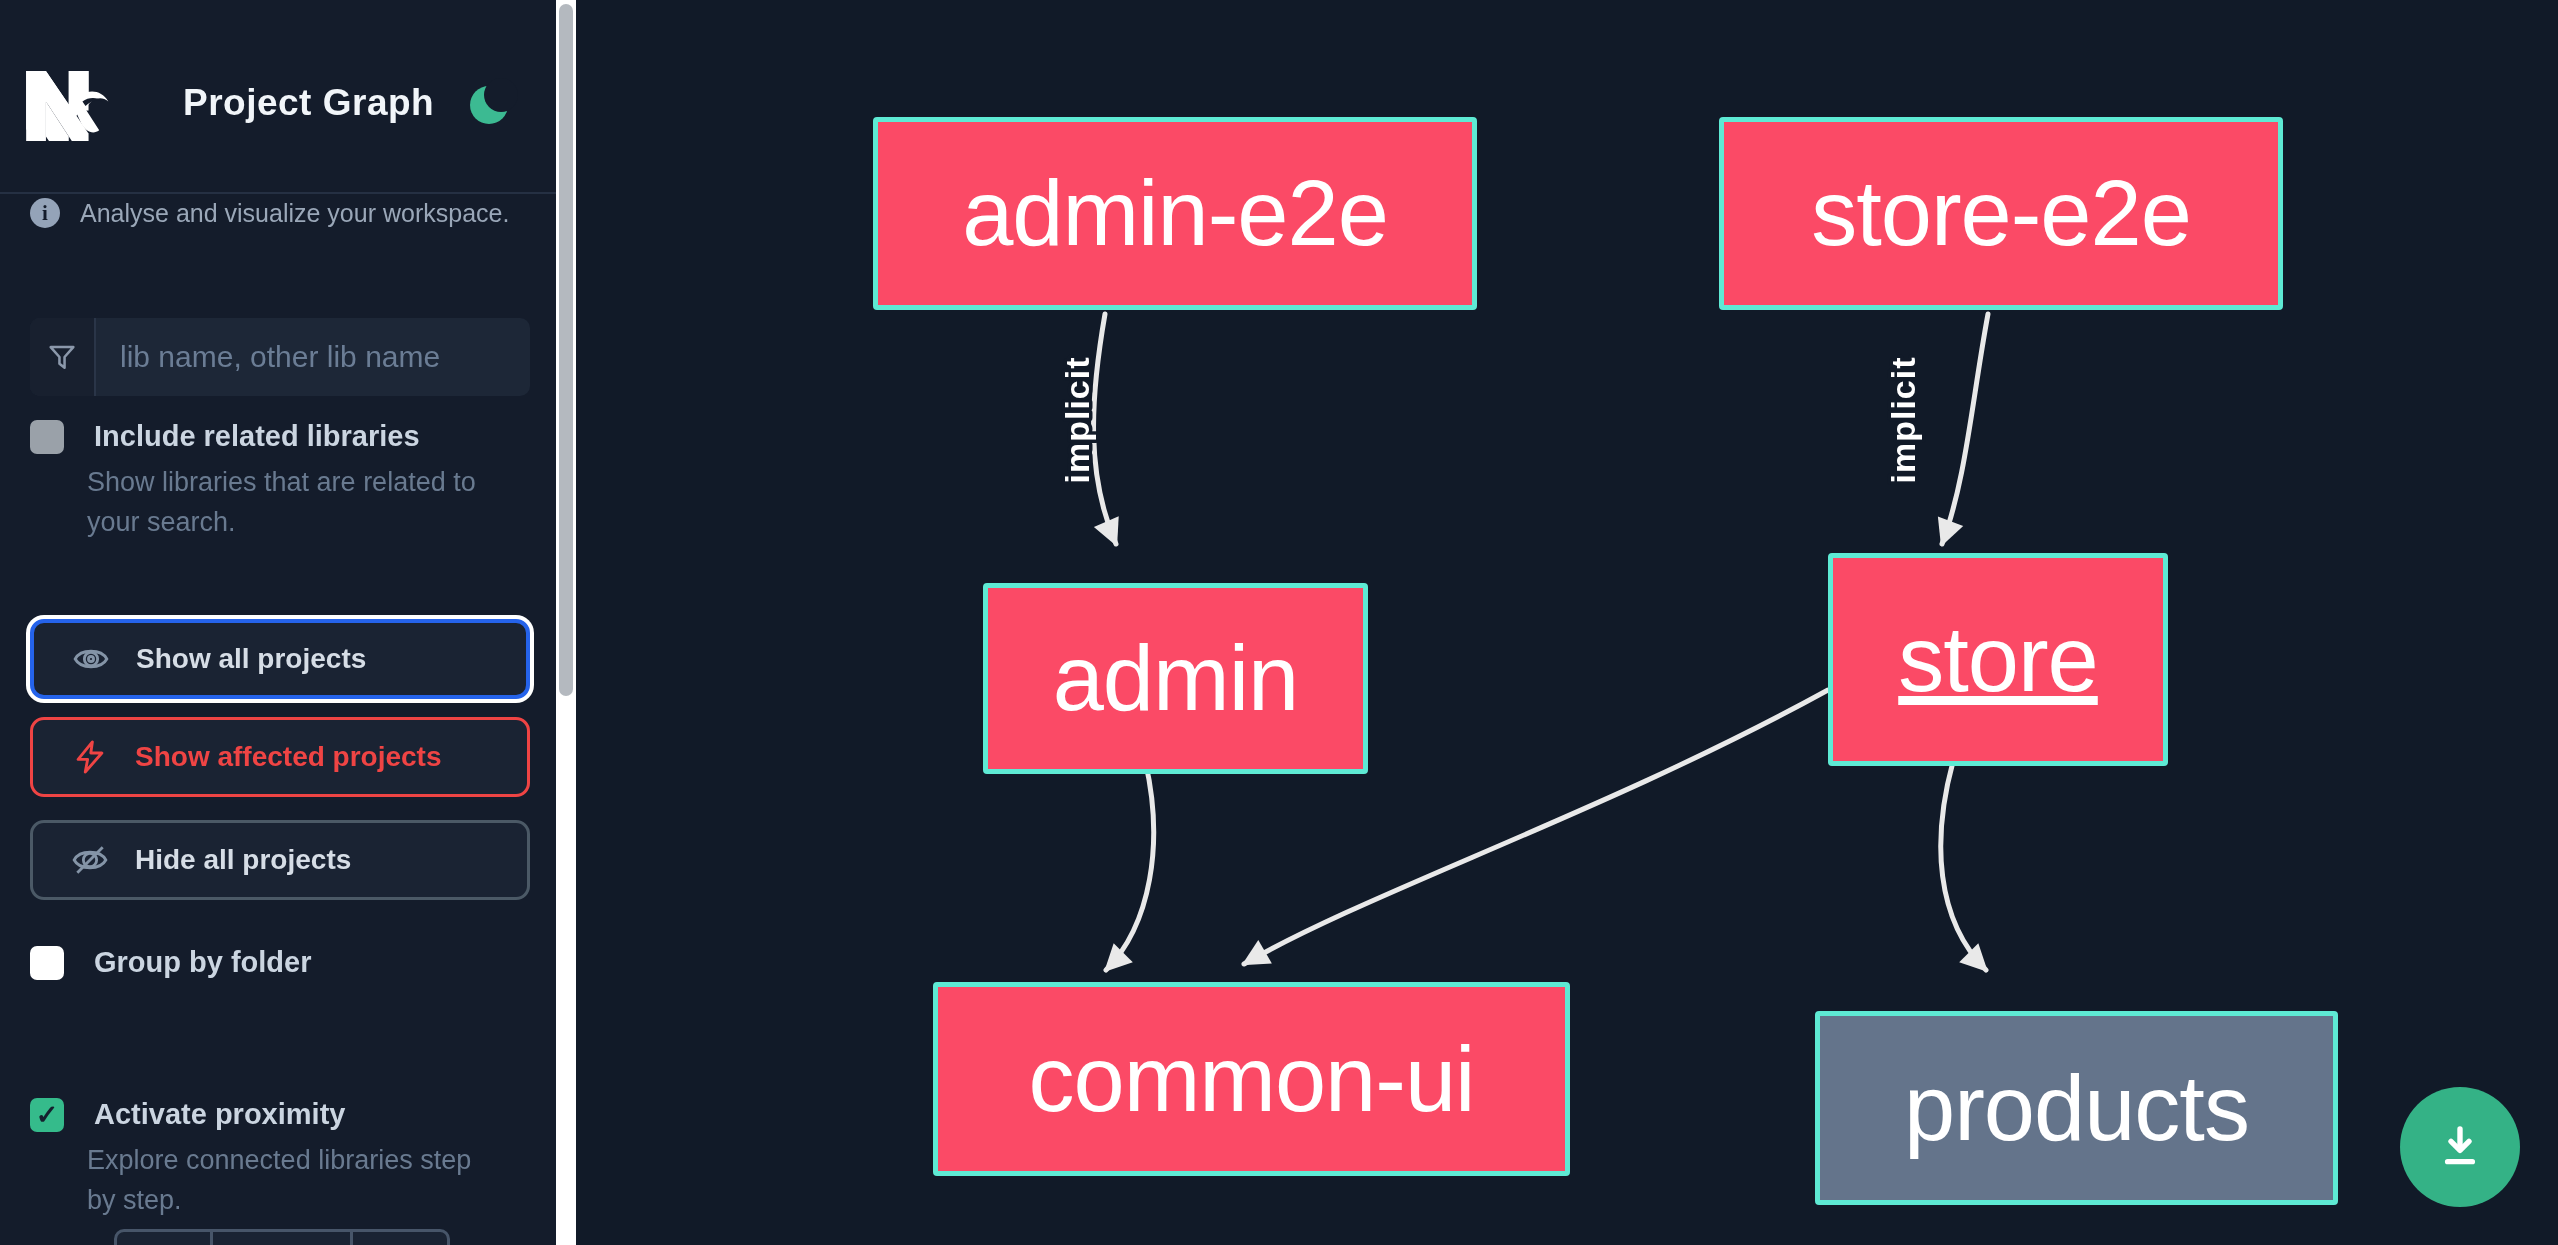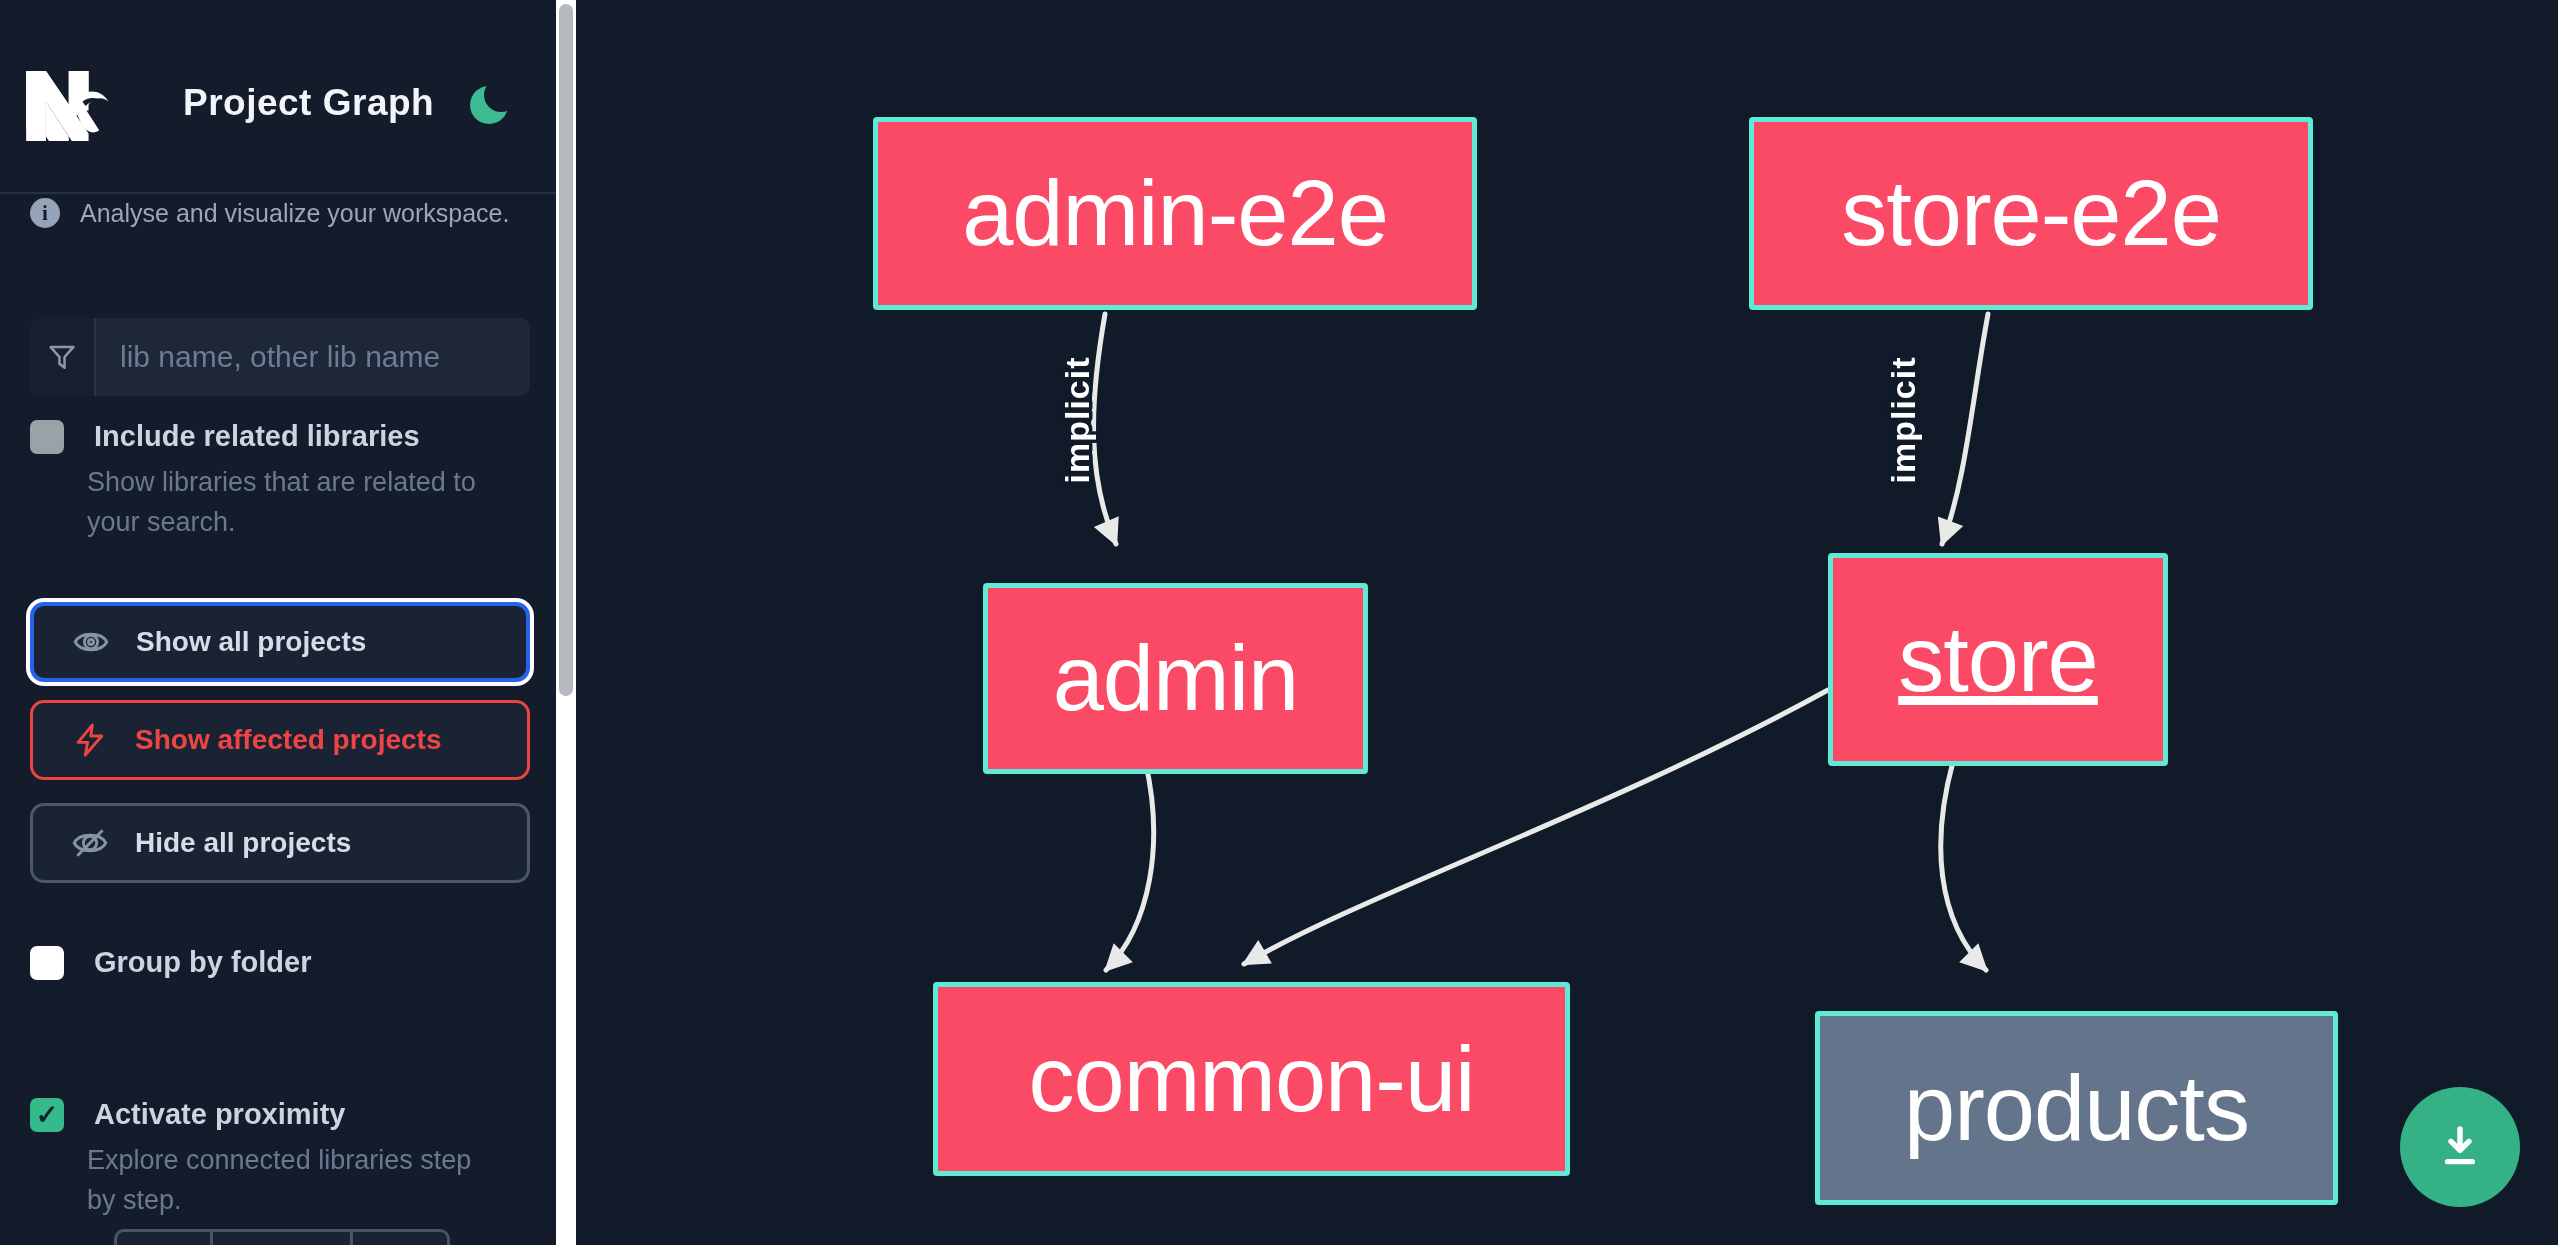--- a/index.html
+++ b/index.html
@@ -34,21 +34,21 @@
   .opt-row{display:flex;gap:30px;cursor:pointer;}
   .cbox{width:34px;height:34px;border-radius:7px;flex:0 0 34px;}
   .cbox.gray{background:#9aa1a9;}
   .cbox.white{background:#ffffff;}
   .cbox.green{background:#35bb8b;display:flex;align-items:center;justify-content:center;
               color:#15202e;font-size:27px;font-weight:700;}
   .opt-label{color:#cbd5e1;font-size:29px;font-weight:700;}
   .opt-desc{margin:8px 0 0 57px;width:420px;color:#697a90;font-size:27px;line-height:40px;}
 
   .btn{position:absolute;left:30px;width:500px;height:80px;border-radius:14px;background:#1a2333;
-       display:flex;align-items:center;gap:26px;padding-left:38px;box-sizing:border-box;cursor:pointer;}
+       display:flex;align-items:center;gap:26px;padding-left:38px;box-sizing:border-box;cursor:pointer;margin-top:17px;}
   .btn .lbl{font-size:28px;font-weight:600;color:#d6dde6;}
   .btn-showall{top:602px;border:4px solid #2563eb;box-shadow:0 0 0 4px #ffffff;}
   .btn-affected{top:700px;border:3px solid #ef4444;}
   .btn-affected .lbl{color:#ef4444;}
   .btn-hide{top:803px;border:3px solid #4b5966;}
 
   .seg-sliver{position:absolute;left:114px;bottom:-4px;width:330px;height:14px;background:#1a2333;
               border:3px solid #475569;border-radius:10px 10px 0 0;}
   .seg-sliver .d1,.seg-sliver .d2{position:absolute;top:0;bottom:0;width:3px;background:#475569;}
   .seg-sliver .d1{left:93px;} .seg-sliver .d2{left:233px;}
@@ -181,21 +181,21 @@
         <path d="M 1412 314 C 1396 400 1390 480 1366 544" marker-end="url(#arrow)"></path>
         <path d="M 566 748 C 592 845 572 928 530 970" marker-end="url(#arrow)"></path>
         <path d="M 1252 690 C 1030 812 792 892 668 964" marker-end="url(#arrow)"></path>
         <path d="M 1381 748 C 1352 842 1362 922 1410 970" marker-end="url(#arrow)"></path>
       </g>
       <text class="edge-label" x="504" y="420" text-anchor="middle" dominant-baseline="middle" transform="rotate(-90 504 420)">implicit</text>
       <text class="edge-label" x="1330" y="420" text-anchor="middle" dominant-baseline="middle" transform="rotate(-90 1330 420)">implicit</text>
     </svg>
 
     <div class="node pink" style="left:297px;top:117px;width:604px;height:193px;">admin-e2e</div>
-    <div class="node pink" style="left:1143px;top:117px;width:564px;height:193px;margin-left:30px;">store-e2e</div>
+    <div class="node pink" style="left:1143px;top:117px;width:564px;height:193px;">store-e2e</div>
     <div class="node pink" style="left:407px;top:553px;width:385px;height:191px;margin-top:30px;">admin</div>
     <div class="node pink" style="left:1252px;top:553px;width:340px;height:213px;text-decoration:underline;">store</div>
     <div class="node pink" style="left:357px;top:982px;width:637px;height:194px;">common-ui</div>
     <div class="node gray" style="left:1239px;top:982px;width:523px;height:194px;margin-top:29px;">products</div>
 
     <div class="fab">
       <svg width="54" height="54" viewBox="0 0 24 24" fill="none" stroke="#ffffff" stroke-width="2.4" stroke-linecap="round" stroke-linejoin="round">
         <line x1="12" y1="4" x2="12" y2="13"></line>
         <polyline points="8,9.5 12,13.5 16,9.5"></polyline>
         <line x1="6.5" y1="18.5" x2="17.5" y2="18.5"></line>

